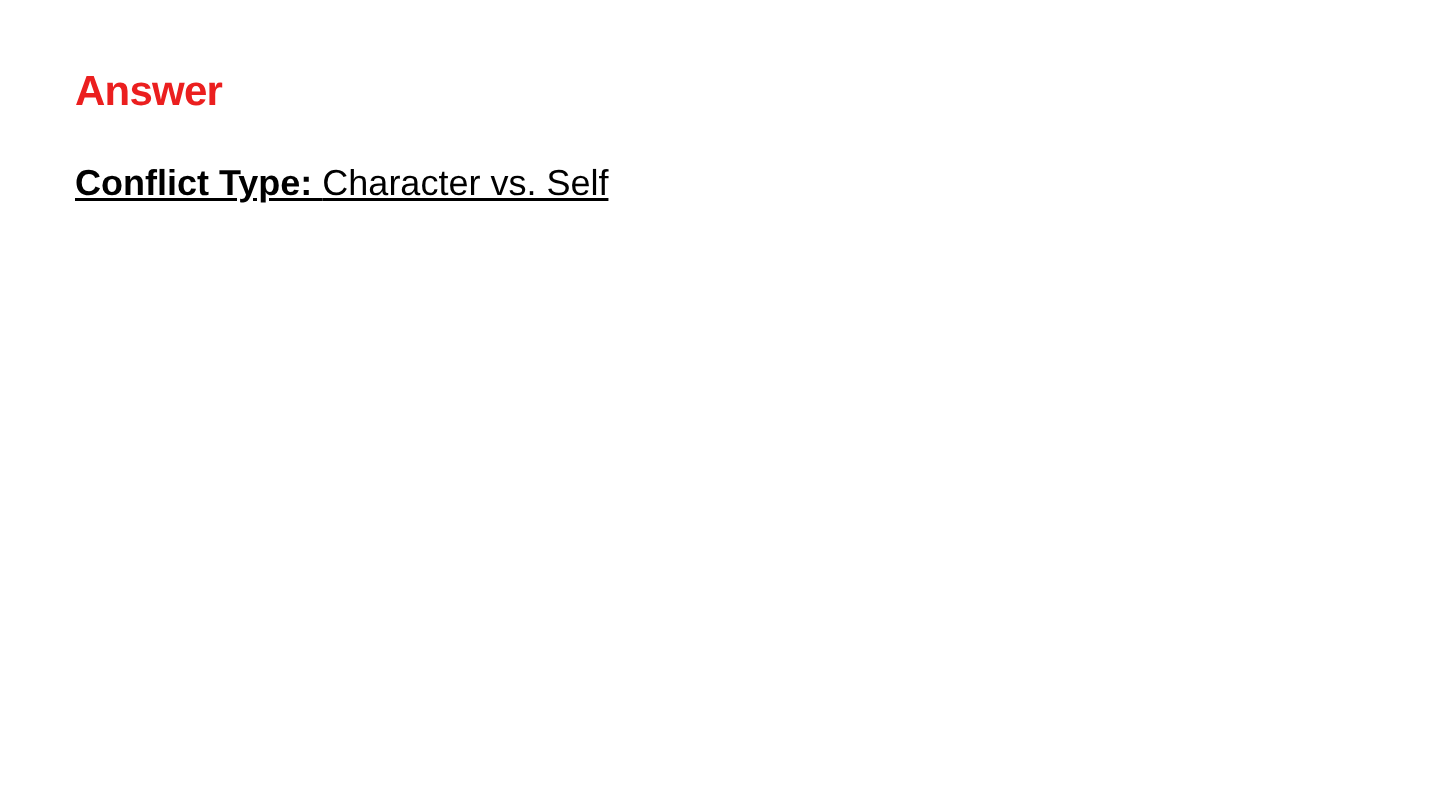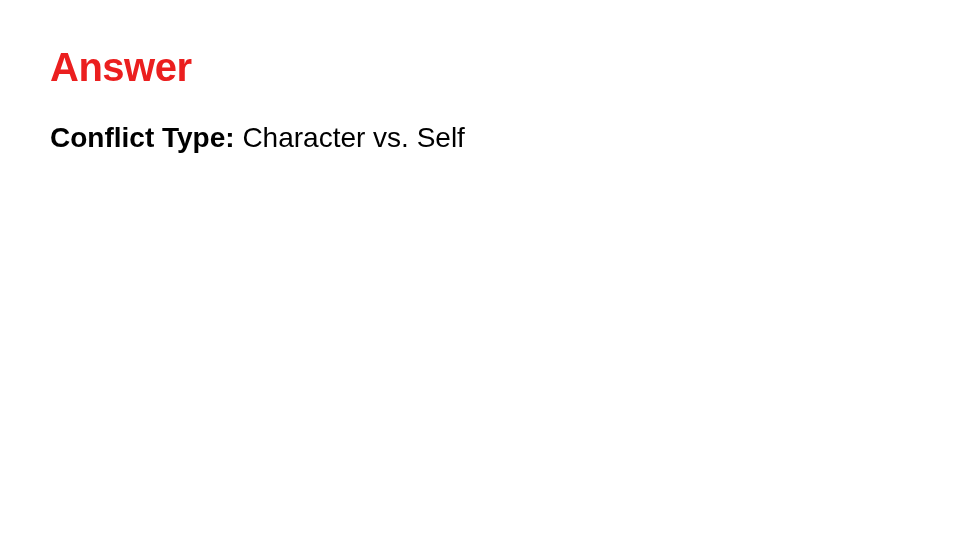--- a/index.html
+++ b/index.html
@@ -8,30 +8,31 @@
       box-sizing: border-box;
     }
     body {
       width: 960px;
       height: 540px;
       background: #ffffff;
       font-family: Arial, Helvetica, sans-serif;
       padding: 45px 50px;
     }
     .title {
-      font-size: 40px;
+      font-size: 28px;
       font-weight: bold;
       color: #eb1f1f;
       margin-bottom: 30px;
       letter-spacing: -0.5px;
     }
     .body-line {
-      font-size: 28px;
+      font-size: 24px;
       color: #000000;
       line-height: 1.3;
+      text-decoration: underline;
     }
     .label {
       font-weight: bold;
     }
     .value {
       font-weight: normal;
     }
   </style>
 </head>
 <body>

